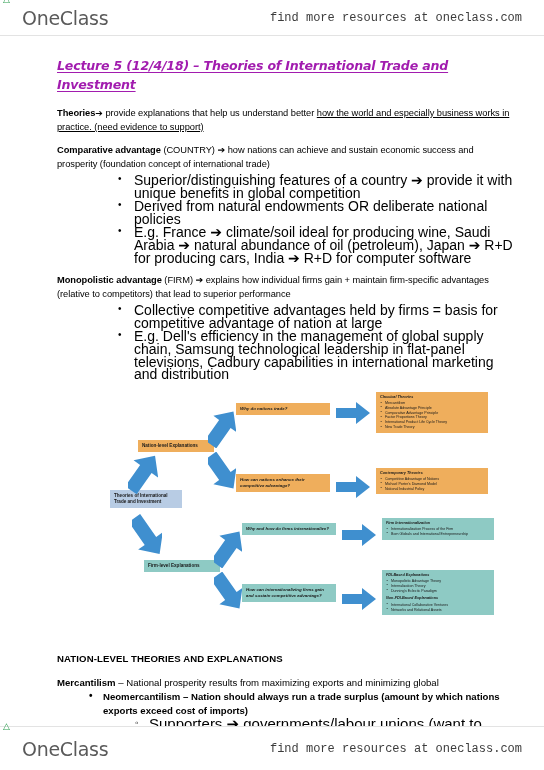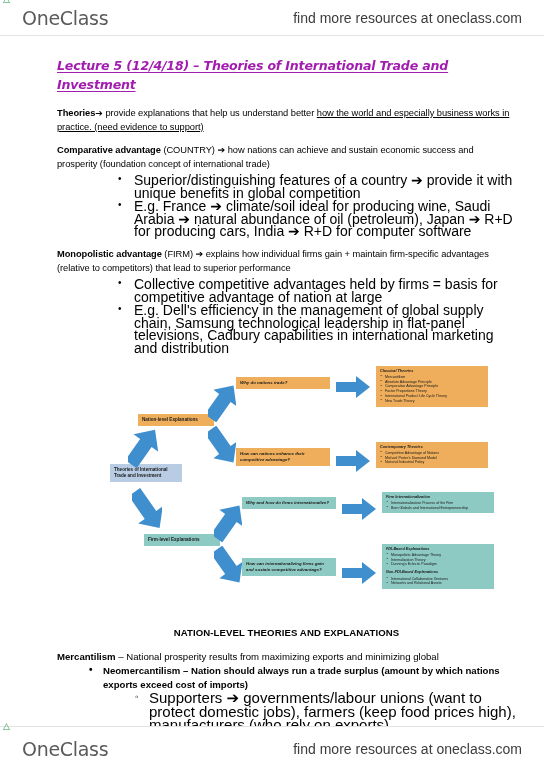--- a/index.html
+++ b/index.html
@@ -36,23 +36,23 @@
   .logo-leaf {
     position: absolute;
     left: 3px; top: -4px;
     width: 8px; height: 6px;
     color: #2a9d4e;
     font-size: 9px;
     line-height: 6px;
   }
   .promo {
     margin-left: auto;
-    font-size: 14px;
+    font-size: 12px;
     color: #3c3c3c;
-    font-family: Liberation Sans, sans-serif;
+    font-family: Liberation Mono, monospace;
   }
 
   
   .page {
     position: absolute;
     left: 0; top: 36px;
     width: 544px; height: 690px;
     padding: 20px 28px 0 57px;
   }
 
@@ -101,21 +101,20 @@
   }
 
   
   .sec2 { font-family: "Liberation Sans", sans-serif; }
   p.head2 {
     margin: 0 0 11px 0;
     font-size: 9.6px;
     line-height: 13px;
     font-weight: 700;
     letter-spacing: 0.1px;
-    text-align: center;
   }
   p.para2 {
     margin: 0 0 1px 0;
     font-size: 9.6px;
     line-height: 13.5px;
   }
   ul.l2a { margin: 0 0 0 0; padding-left: 46px; list-style: none; }
   ul.l2a > li {
     position: relative; font-size: 9.6px; line-height: 13.5px; font-weight: 700;
   }
@@ -193,20 +192,21 @@
   <p class="para">
     <span class="b">Theories</span><span class="arrow">➔</span><span> provide explanations that help us understand better </span><span class="u">how the world and especially business works in practice. (need evidence to support)</span>
   </p>
 
   <p class="para tight">
     <span class="b">Comparative advantage</span><span> (COUNTRY) ➔ how nations can achieve and sustain economic success and prosperity (foundation concept of international trade)</span>
   </p>
 
   <ul class="lvl1">
     <li>Superior/distinguishing features of a country ➔ provide it with unique benefits in global competition</li>
+    <li>Derived from natural endowments OR deliberate national policies</li>
     <li>E.g. France ➔ climate/soil ideal for producing wine, Saudi Arabia ➔ natural abundance of oil (petroleum), Japan ➔ R+D for producing cars, India ➔ R+D for computer software</li>
   </ul>
 
   <p class="para tight">
     <span class="b">Monopolistic advantage</span><span> (FIRM) ➔ explains how individual firms gain + maintain firm-specific advantages (relative to competitors) that lead to superior performance</span>
   </p>
 
   <ul class="lvl1">
     <li>Collective competitive advantages held by firms = basis for competitive advantage of nation at large</li>
     <li>E.g. Dell's efficiency in the management of global supply chain, Samsung technological leadership in flat-panel televisions, Cadbury capabilities in international marketing and distribution</li>

